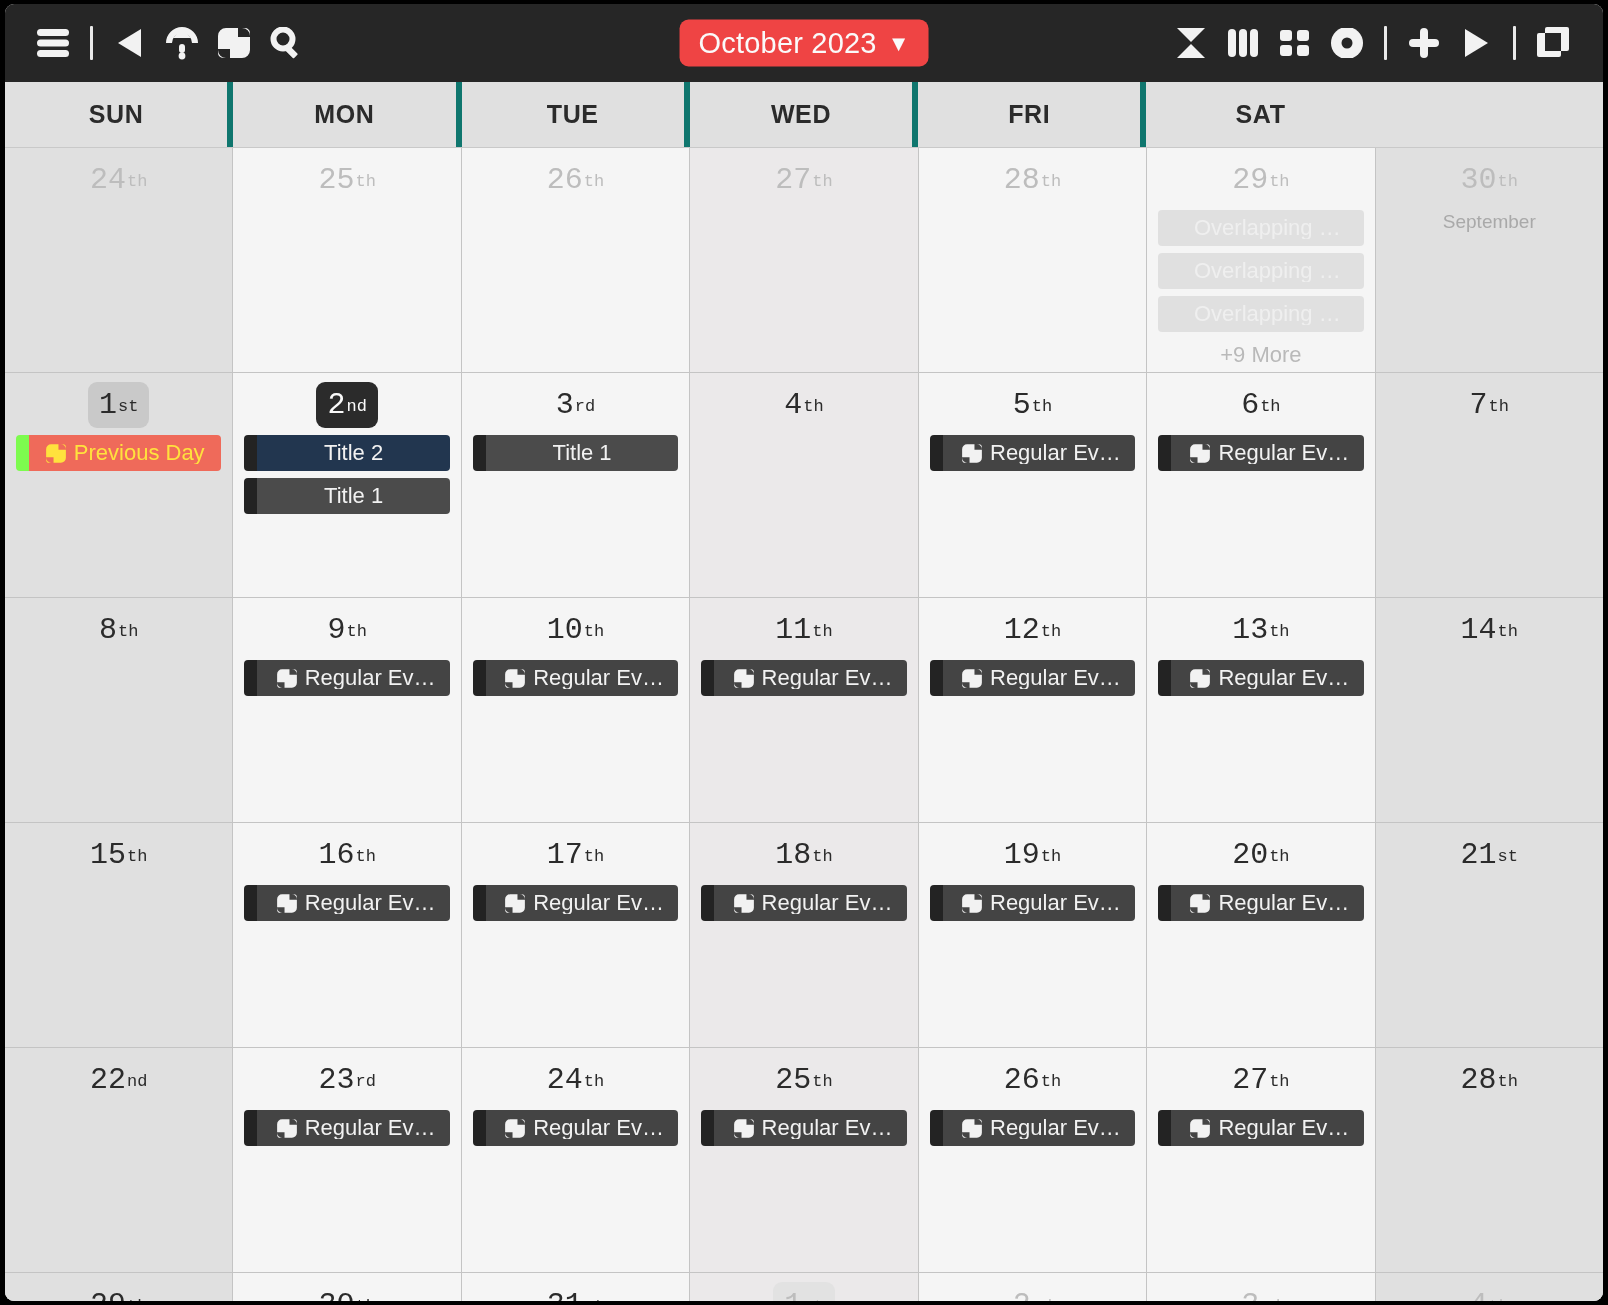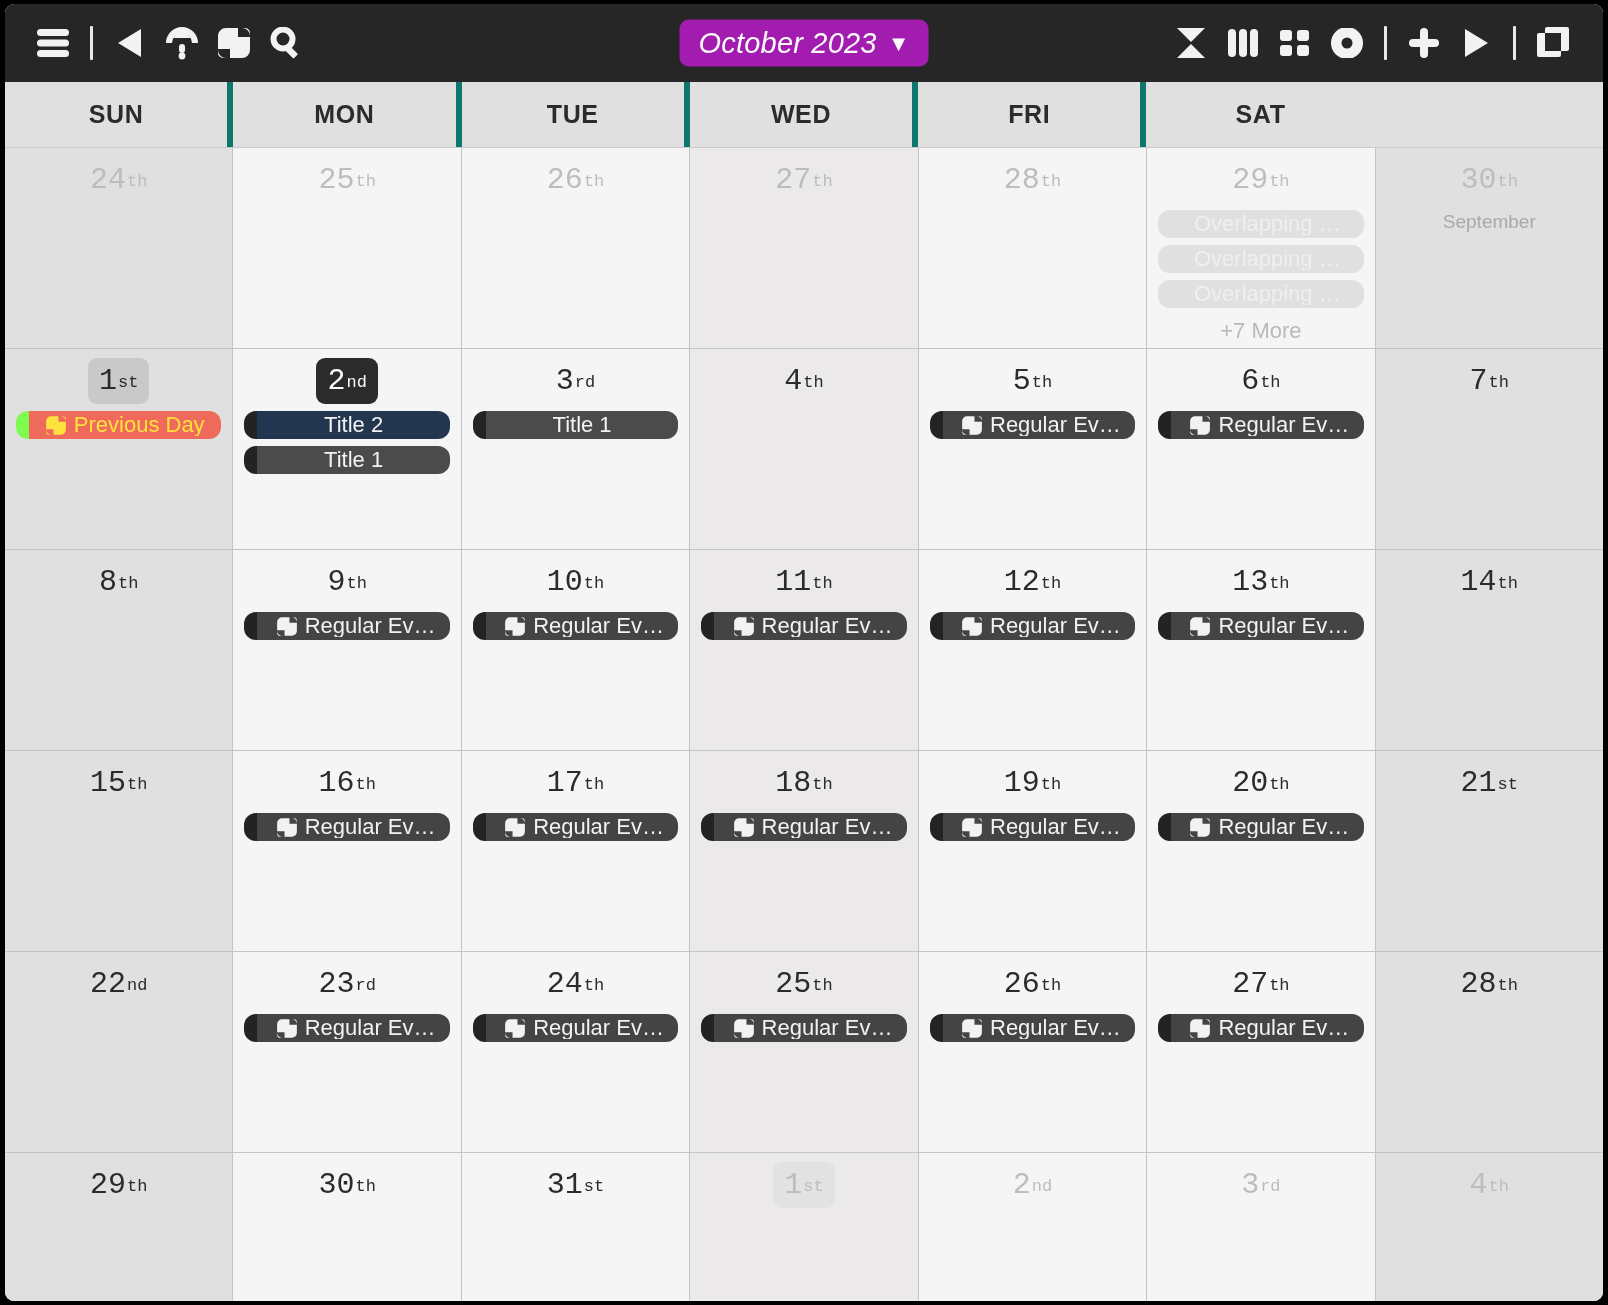--- a/index.html
+++ b/index.html
@@ -43,27 +43,26 @@
   .tb-sep {
     width: 3px; height: 34px; background: #e9e9e9;
     margin: 0 11px; border-radius: 1px; flex: 0 0 3px;
   }
 
   
   #title-pill {
     position: absolute;
     left: 50%; top: 50%;
     transform: translate(-50%, -50%);
-    background: #a21caf;
+    background: #ef4444;
     border-radius: 9px;
     height: 47px;
     padding: 0 19px;
     display: flex; align-items: center; gap: 11px;
     cursor: pointer;
-    font-style: italic;
   }
   #title-pill .t-txt {
     color: #fafafa; font-size: 29px; letter-spacing: .2px;
     line-height: 1; white-space: nowrap;
   }
   #title-pill .t-caret { color: #fafafa; font-size: 22px; line-height: 1; }
 
   
   #weekdays {
     display: grid;
@@ -122,22 +121,22 @@
   .cell.other .daynum { color: #bdbdbd; }
 
   .monthlabel {
     font-size: 19px; color: #a9a9a9; line-height: 1;
     margin-top: 7px; margin-bottom: 2px;
   }
 
   
   .evlist { width: 100%; display: flex; flex-direction: column; align-items: stretch; gap: 7px; margin-top: 5px; }
   .event {
-    height: 28px;
-    border-radius: 12px;
+    height: 36px;
+    border-radius: 4px;
     display: flex; align-items: center;
     overflow: hidden;
     cursor: pointer;
     position: relative;
     width: 100%;
   }
   .event .stripe { width: 13px; height: 100%; flex: 0 0 13px; background: #232323; }
   .event .body {
     flex: 1 1 auto; height: 100%;
     display: flex; align-items: center; justify-content: center;
@@ -316,21 +315,21 @@
               <span class="lbl">Overlapping …</span>
             </div>
           </div>
           <div class="event ev-faded ev-faded">
             <div class="stripe"></div>
             <div class="body">
               <span class="lbl">Overlapping …</span>
             </div>
           </div>
         </div>
-        <div class="more">+7 More</div>
+        <div class="more">+9 More</div>
       </div>
       <div class="cell weekend other">
         <div class="daynum">30<sup>th</sup></div>
         <div class="monthlabel">September</div>
       </div>
       <div class="cell weekend">
         <div class="daynum badge-gray">1<sup>st</sup></div>
         <div class="evlist">
           <div class="event ev-salmon">
             <div class="stripe"></div>

